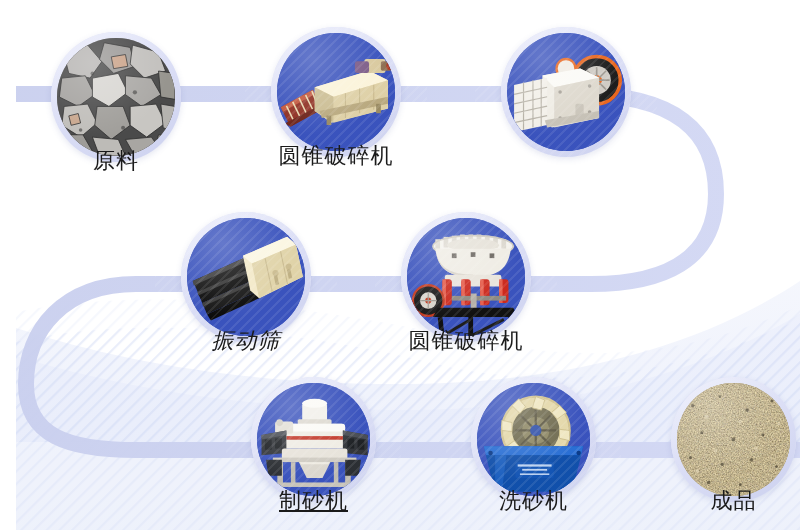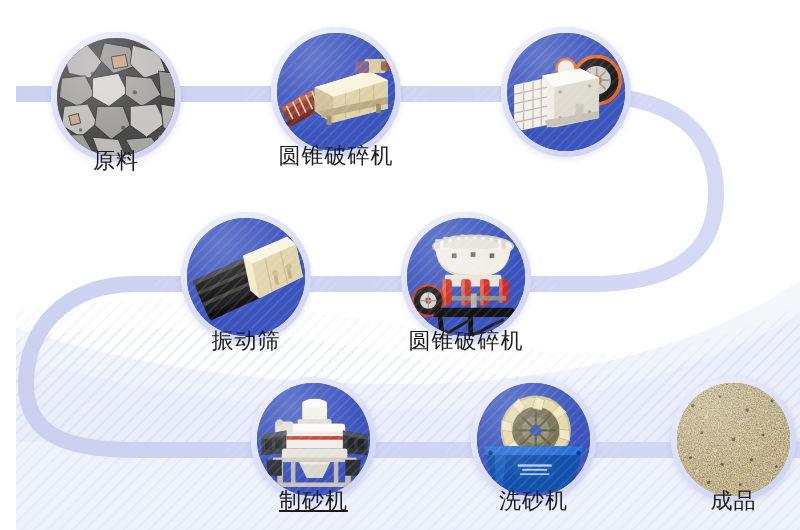--- a/index.html
+++ b/index.html
@@ -296,21 +296,21 @@
             <circle cx="76" cy="48" r="2.6" fill="#cbbc90"></circle>
             <circle cx="88" cy="45" r="2.6" fill="#cbbc90"></circle>
             <rect x="74" y="50" width="3" height="8" fill="#bfb084"></rect>
             <rect x="86" y="47" width="3" height="8" fill="#bfb084"></rect>
           </g>
         </svg>
       </div>
       <div class="stripes"></div>
       <div class="gloss"></div>
     </div>
-    <div class="node-label" style="top:118px;">振动筛</div>
+    <div class="node-label" style="top:118px;font-style:italic;">振动筛</div>
   </div>
 
   <div class="node" style="left:385px; top:200px; width:130px; height:160px;">
     <div class="circle-wrap" style="width:130px;height:130px;">
       <div class="circle-ring"></div>
       <div class="circle-inner">
         <svg class="art" viewBox="0 0 100 100" preserveAspectRatio="xMidYMid meet">
           <rect width="100" height="100" fill="#3a53bd"></rect>
           <g transform="translate(4,8)">
 

